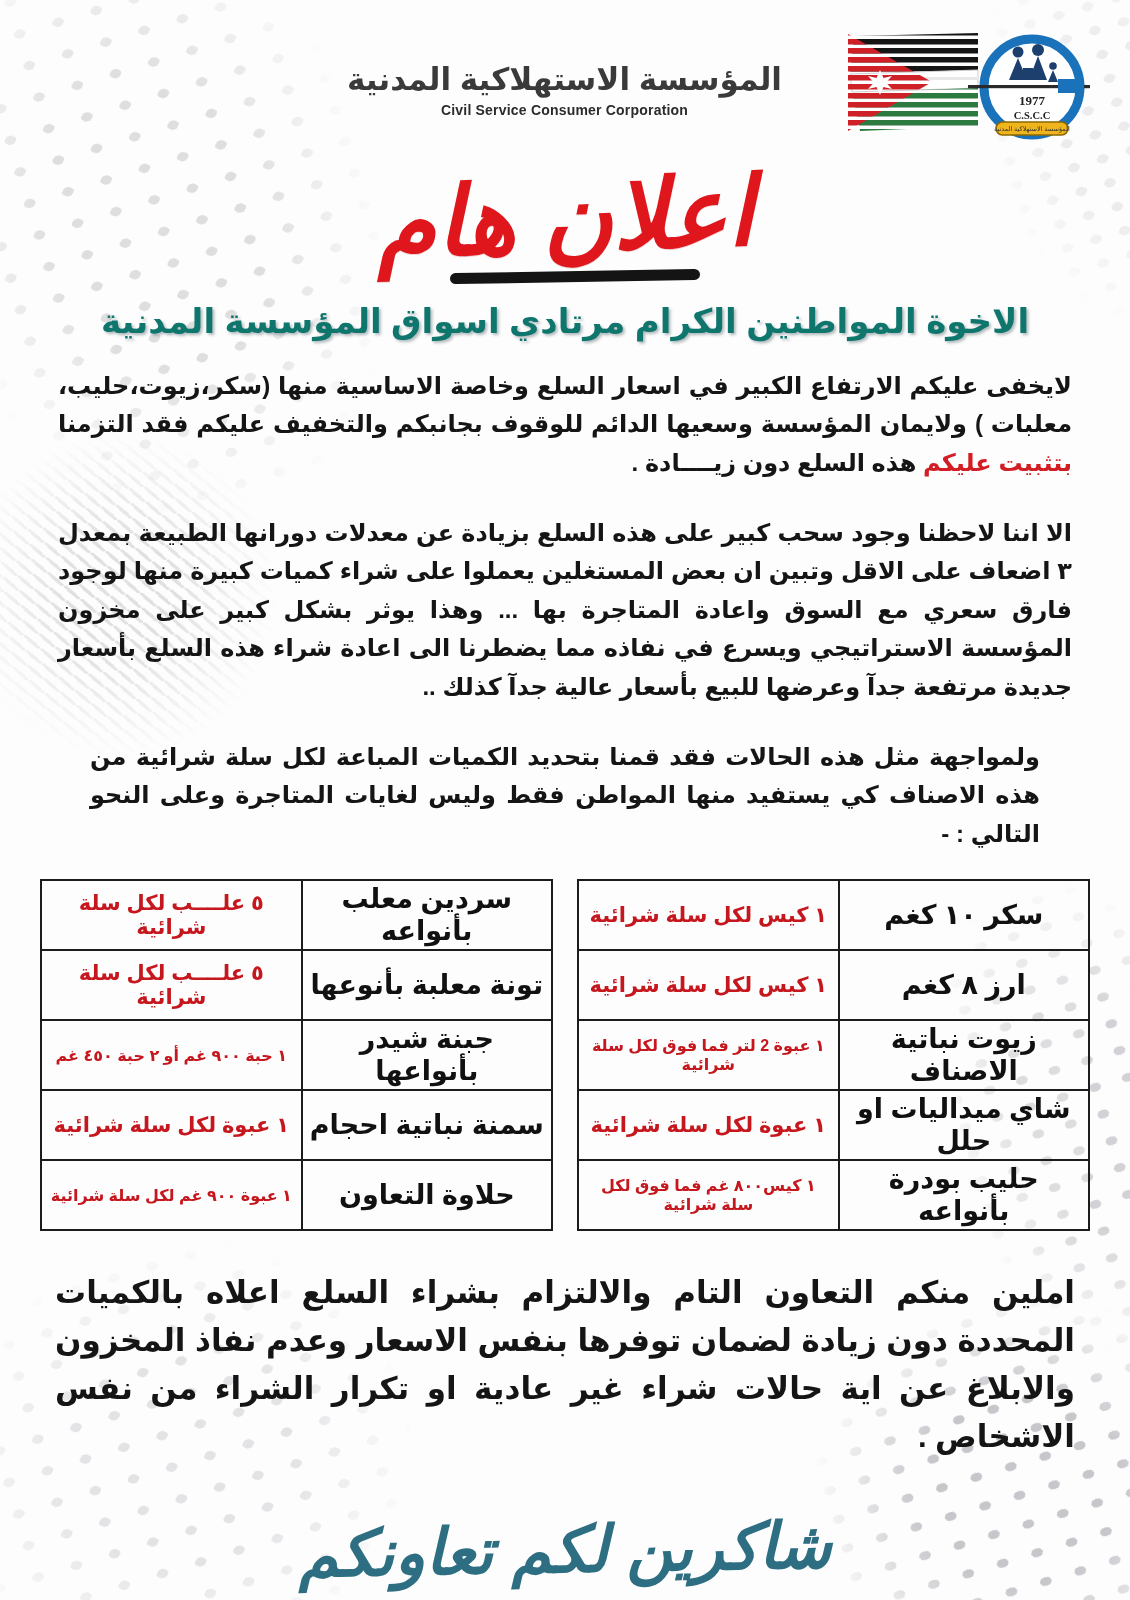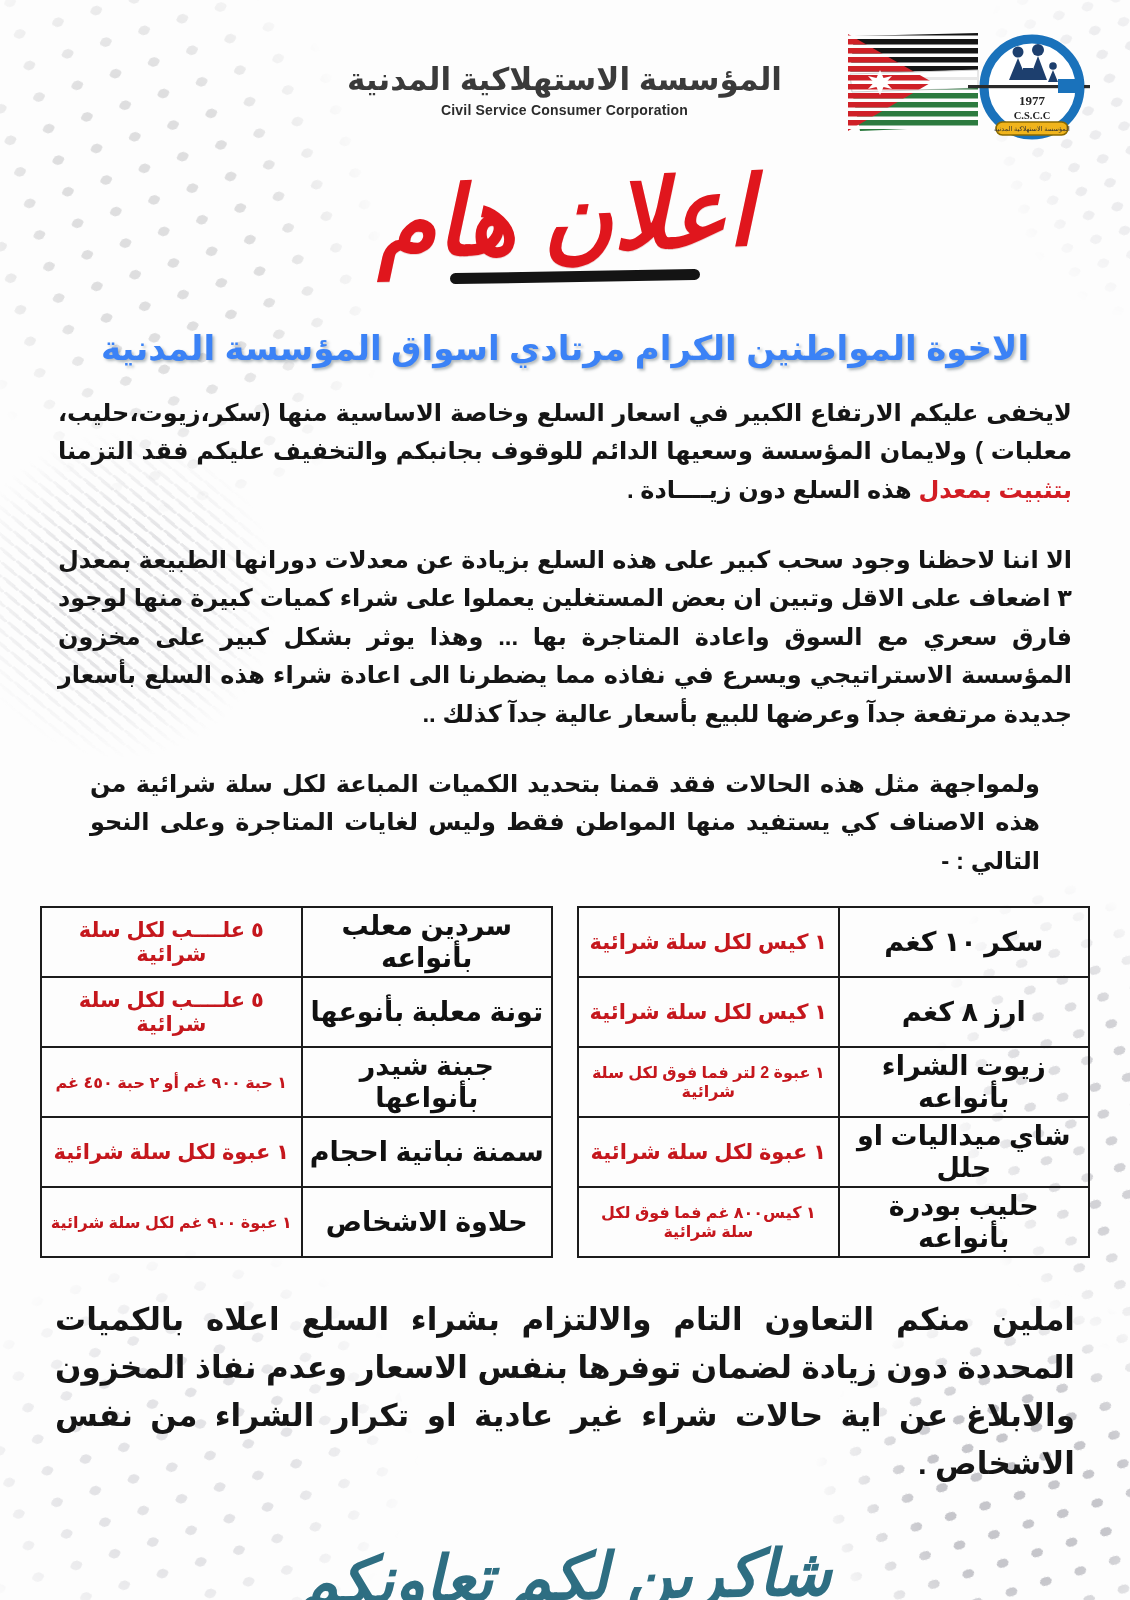--- a/index.html
+++ b/index.html
@@ -35,22 +35,22 @@
   .org-en{font-size:14px;font-weight:bold;color:#2b2b2b;margin-top:4px;letter-spacing:.2px;}
   .logo{width:250px;height:118px;flex:0 0 auto;}
   
   .title-wrap{text-align:center;margin-top:20px;}
   .title-text{display:inline-block;font-size:96px;line-height:1.05;font-weight:bold;
     font-style:italic;color:#e0161d;transform:rotate(-2deg);
     text-shadow:0 1px 0 rgba(150,0,0,.15);}
   .title-underline{width:250px;height:11px;background:#141414;border-radius:7px;
     margin:2px auto 0 auto;transform:translateX(10px) rotate(-1deg);}
   
-  .heading{margin-top:46px;text-align:center;font-size:34px;font-weight:bold;
-    color:#3b82f6;text-shadow:2px 2px 3px rgba(40,60,70,.35);}
+  .heading{margin-top:19px;text-align:center;font-size:34px;font-weight:bold;
+    color:#0f766e;text-shadow:2px 2px 3px rgba(40,60,70,.35);}
   
   .para{margin:26px 58px 0 58px;font-size:24px;font-weight:bold;color:#151515;
     line-height:1.6;text-align:justify;}
   .para.center-last{margin-left:90px;margin-right:90px;}
   .red{color:#d21d24;}
   
   .tables{display:flex;flex-direction:row;gap:24px;margin:26px 40px 0 40px;}
   table.limits{border-collapse:collapse;table-layout:fixed;flex:1 1 50%;}
   table.limits td{border:2.6px solid #1c1c1c;height:64px;text-align:center;
     vertical-align:middle;padding:2px 6px;background:rgba(255,255,255,.25);}
@@ -127,39 +127,39 @@
     </div>
   </div>
 
   <div class="title-wrap">
     <div class="title-text">اعلان هام</div>
     <div class="title-underline"></div>
   </div>
 
   <div class="heading">الاخوة المواطنين الكرام مرتادي اسواق المؤسسة المدنية</div>
 
-  <div class="para"><span>لايخفى عليكم الارتفاع الكبير في اسعار السلع وخاصة الاساسية منها (سكر،زيوت،حليب، معلبات ) ولايمان المؤسسة وسعيها الدائم للوقوف بجانبكم والتخفيف عليكم فقد التزمنا </span><span class="red">بتثبيت بمعدل</span><span> هذه السلع دون زيــــادة .</span></div>
+  <div class="para"><span>لايخفى عليكم الارتفاع الكبير في اسعار السلع وخاصة الاساسية منها (سكر،زيوت،حليب، معلبات ) ولايمان المؤسسة وسعيها الدائم للوقوف بجانبكم والتخفيف عليكم فقد التزمنا </span><span class="red">بتثبيت عليكم</span><span> هذه السلع دون زيــــادة .</span></div>
 
   <div class="para" style="margin-top:32px">الا اننا لاحظنا وجود سحب كبير على هذه السلع بزيادة عن معدلات دورانها الطبيعة بمعدل ٣ اضعاف على الاقل وتبين ان بعض المستغلين يعملوا على شراء كميات كبيرة منها لوجود فارق سعري مع السوق واعادة المتاجرة بها ... وهذا يوثر بشكل كبير على مخزون المؤسسة الاستراتيجي ويسرع في نفاذه مما يضطرنا الى اعادة شراء هذه السلع بأسعار جديدة مرتفعة جدآ وعرضها للبيع بأسعار عالية جدآ كذلك ..</div>
 
   <div class="para center-last" style="margin-top:32px">ولمواجهة مثل هذه الحالات فقد قمنا بتحديد الكميات المباعة لكل سلة شرائية من هذه الاصناف كي يستفيد منها المواطن فقط وليس لغايات المتاجرة وعلى النحو التالي : -</div>
 
   <div class="tables">
     <table class="limits">
       <tbody>
         <tr>
           <td class="item">سكر ١٠ كغم</td>
           <td class="limit">١ كيس لكل سلة شرائية</td>
         </tr>
         <tr>
           <td class="item">ارز ٨ كغم</td>
           <td class="limit">١ كيس لكل سلة شرائية</td>
         </tr>
         <tr>
-          <td class="item">زيوت الشراء بأنواعه</td>
+          <td class="item">زيوت نباتية الاصناف</td>
           <td class="limit small">١ عبوة 2 لتر فما فوق لكل سلة شرائية</td>
         </tr>
         <tr>
           <td class="item">شاي ميداليات او حلل</td>
           <td class="limit">١ عبوة لكل سلة شرائية</td>
         </tr>
         <tr>
           <td class="item">حليب بودرة بأنواعه</td>
           <td class="limit small">١ كيس٨٠٠ غم فما فوق لكل سلة شرائية</td>
         </tr>
@@ -177,21 +177,21 @@
         </tr>
         <tr>
           <td class="item">جبنة شيدر بأنواعها</td>
           <td class="limit small">١ حبة ٩٠٠ غم أو ٢ حبة ٤٥٠ غم</td>
         </tr>
         <tr>
           <td class="item">سمنة نباتية احجام</td>
           <td class="limit">١ عبوة لكل سلة شرائية</td>
         </tr>
         <tr>
-          <td class="item">حلاوة الاشخاص</td>
+          <td class="item">حلاوة التعاون</td>
           <td class="limit small">١ عبوة ٩٠٠ غم لكل سلة شرائية</td>
         </tr>
       </tbody>
     </table>
   </div>
 
   <div class="closing">املين منكم التعاون التام والالتزام بشراء السلع اعلاه بالكميات المحددة دون زيادة لضمان توفرها بنفس الاسعار وعدم نفاذ المخزون والابلاغ عن اية حالات شراء غير عادية او تكرار الشراء من نفس الاشخاص .</div>
 
   <div class="thanks">شاكرين لكم تعاونكم</div>
 

